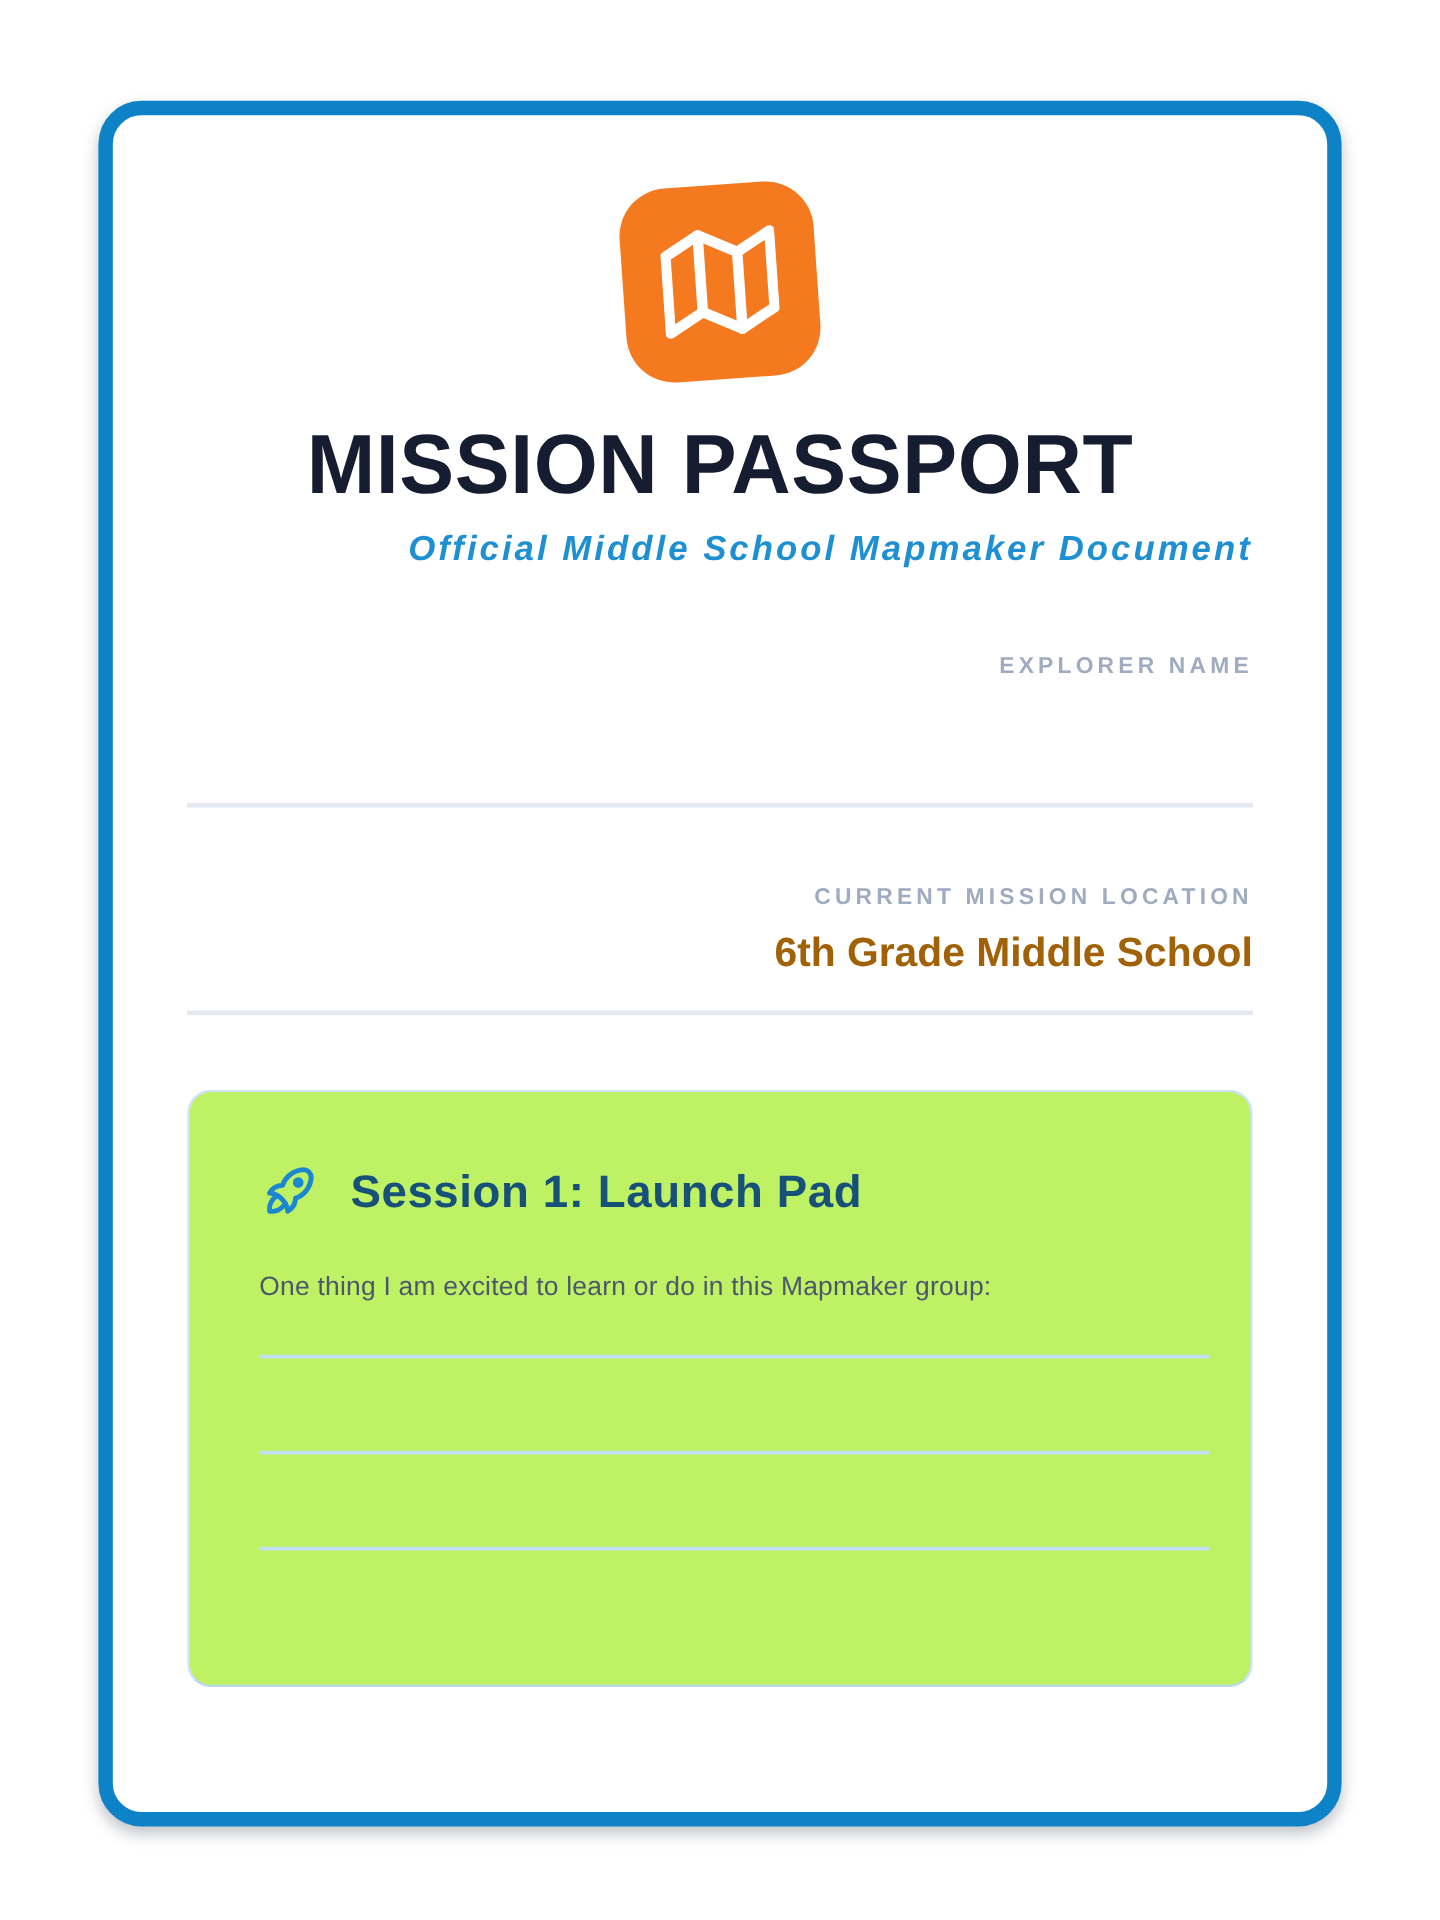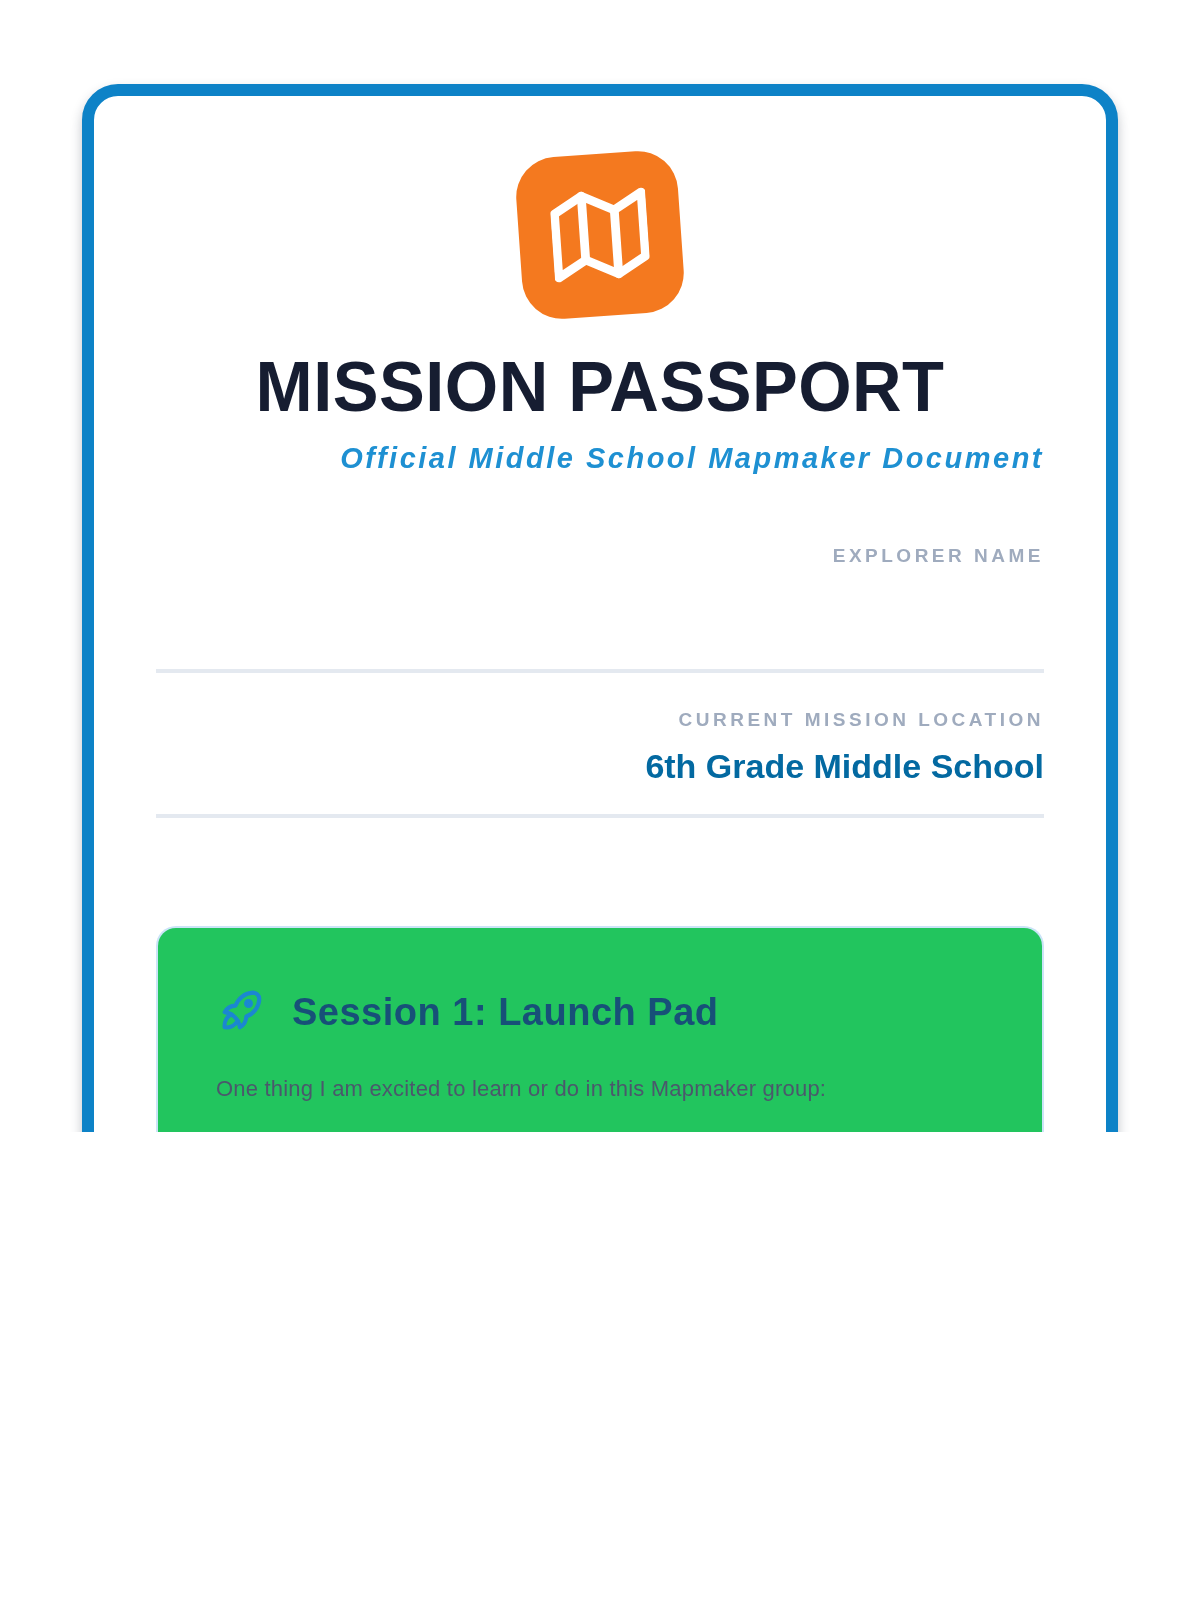--- a/index.html
+++ b/index.html
@@ -4,21 +4,21 @@
 <style>
   * { margin: 0; padding: 0; box-sizing: border-box; }
   html, body {
     width: 1200px;
     background: #ffffff;
     font-family: "Liberation Sans", sans-serif;
   }
   .page {
     position: relative;
     width: 1200px;
-    height: 1132px;
+    height: 1600px;
     background: #ffffff;
     overflow: hidden;
   }
   .passport-card {
     position: absolute;
     left: 82px;
     top: 84px;
     width: 1036px;
     height: 1438px;
     background: #ffffff;
@@ -64,33 +64,33 @@
     font-weight: 700;
     letter-spacing: 3.5px;
     color: #9fabbe;
   }
   .field-explorer { margin-top: 70px; }
   .field-explorer .field-rule { margin-top: 102px; }
   .field-rule {
     height: 0;
     border-bottom: 4px solid #e4e9f0;
   }
-  .field-location { margin-top: 36px; }
+  .field-location { margin-top: 64px; }
   .field-value {
     margin-top: 16px;
     font-size: 34px;
     font-weight: 700;
-    color: #0369a1;
+    color: #a16207;
   }
   .field-location .field-rule { margin-top: 28px; }
 
   .session-card {
-    margin-top: 108px;
+    margin-top: 62px;
     height: 498px;
-    background: #22c55e;
+    background: #bef264;
     border: 2px solid #cbe4f7;
     border-bottom-color: #b9d8ee;
     border-radius: 20px;
     padding: 56px 34px 0 58px;
   }
   .session-header {
     display: flex;
     align-items: center;
     gap: 24px;
   }

